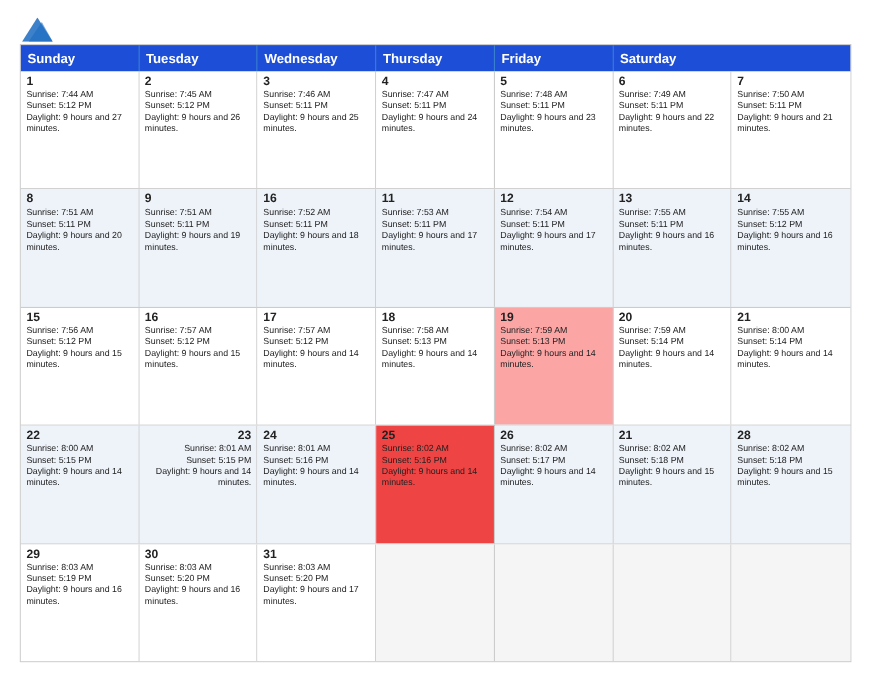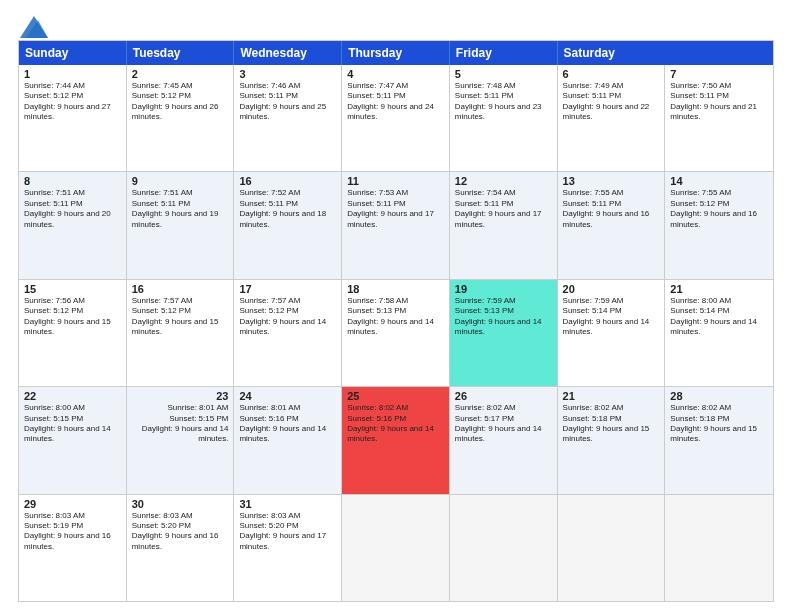--- a/index.html
+++ b/index.html
@@ -206,21 +206,21 @@
             <div class="cell-info">Sunrise: 7:57 AM<br>Sunset: 5:12 PM<br>Daylight: 9 hours and 15 minutes.</div>
           </div>
           <div class="cal-cell" style="background: rgb(255, 255, 255);">
             <span class="day-num">17</span>
             <div class="cell-info">Sunrise: 7:57 AM<br>Sunset: 5:12 PM<br>Daylight: 9 hours and 14 minutes.</div>
           </div>
           <div class="cal-cell" style="background: rgb(255, 255, 255);">
             <span class="day-num">18</span>
             <div class="cell-info">Sunrise: 7:58 AM<br>Sunset: 5:13 PM<br>Daylight: 9 hours and 14 minutes.</div>
           </div>
-          <div class="cal-cell" style="background: #5eead4;">
+          <div class="cal-cell" style="background: #fca5a5;">
             <span class="day-num">19</span>
             <div class="cell-info">Sunrise: 7:59 AM<br>Sunset: 5:13 PM<br>Daylight: 9 hours and 14 minutes.</div>
           </div>
           <div class="cal-cell" style="background: rgb(255, 255, 255);">
             <span class="day-num">20</span>
             <div class="cell-info">Sunrise: 7:59 AM<br>Sunset: 5:14 PM<br>Daylight: 9 hours and 14 minutes.</div>
           </div>
           <div class="cal-cell" style="background: rgb(255, 255, 255);">
             <span class="day-num">21</span>
             <div class="cell-info">Sunrise: 8:00 AM<br>Sunset: 5:14 PM<br>Daylight: 9 hours and 14 minutes.</div>

